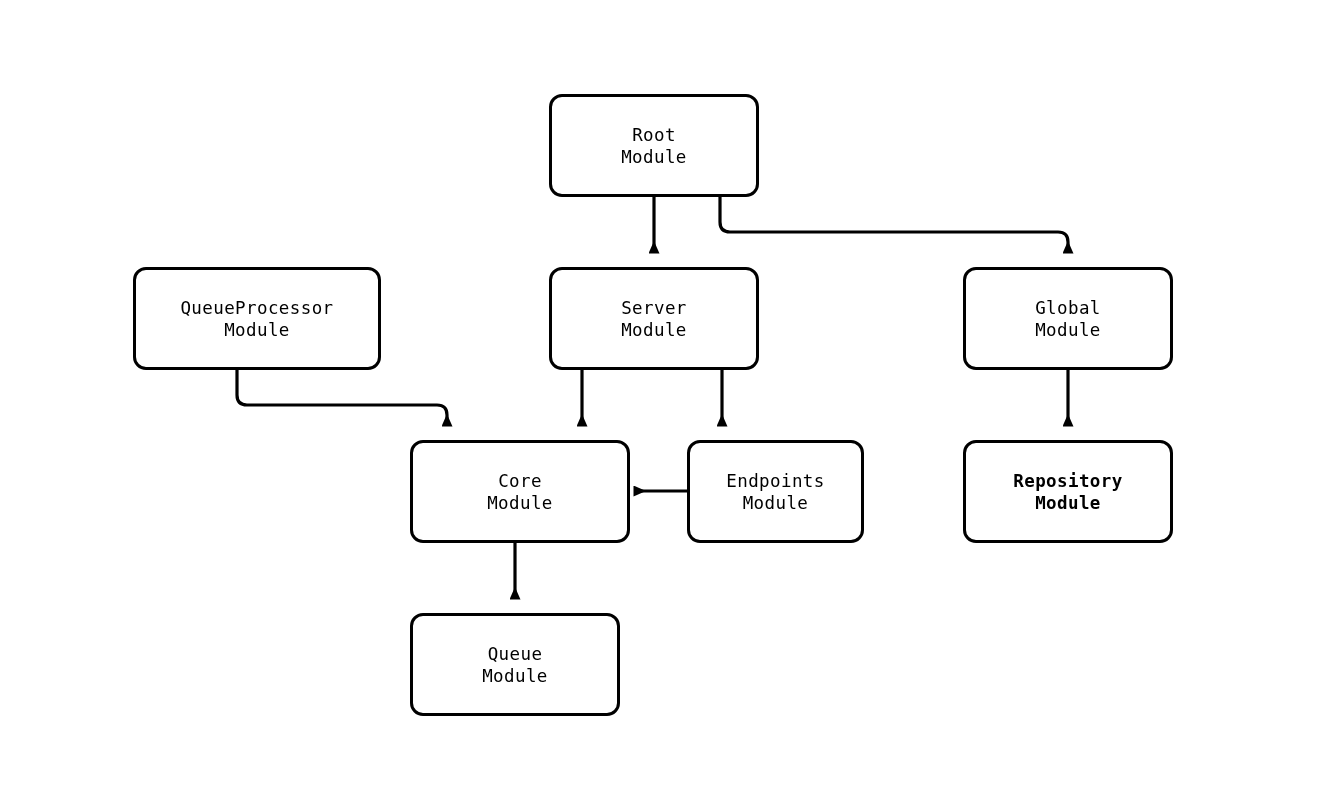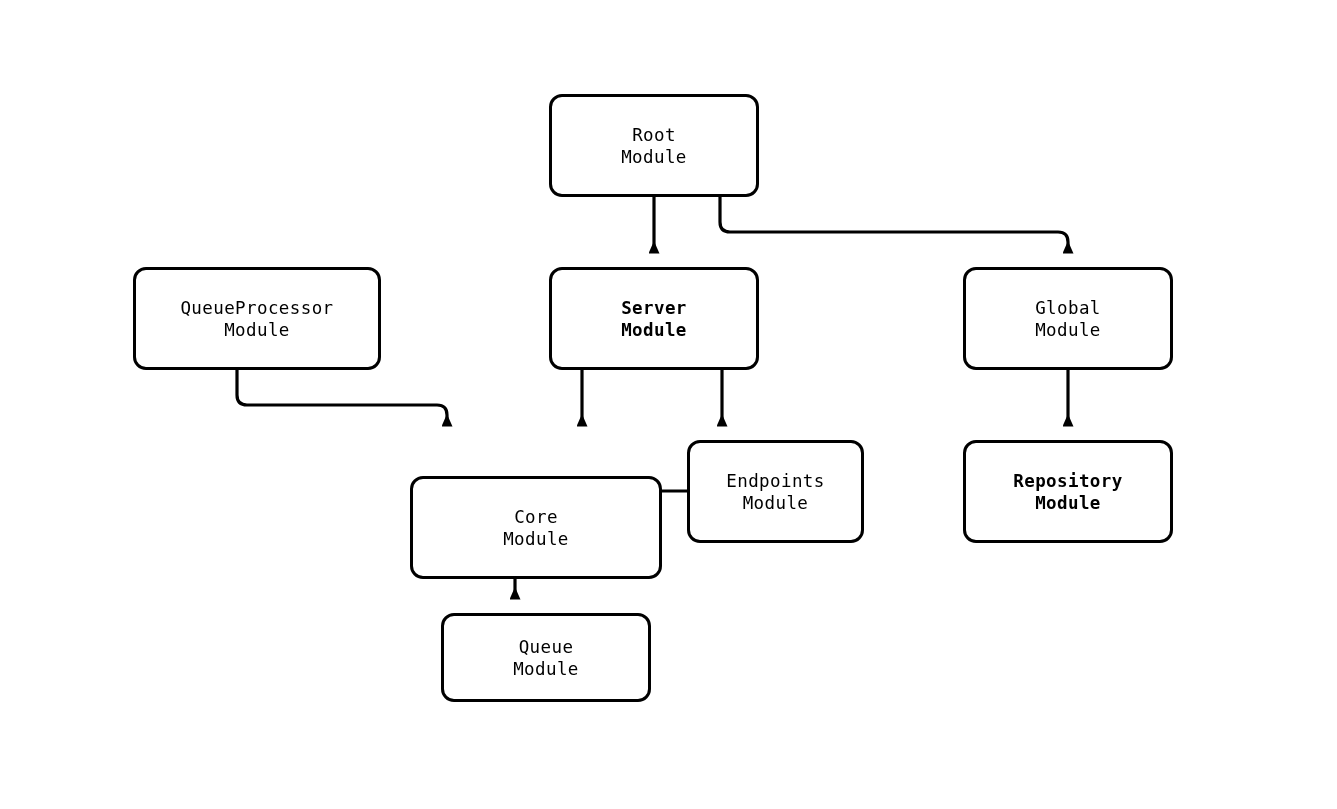--- a/index.html
+++ b/index.html
@@ -77,43 +77,43 @@
   <div class="node" style="left: 549px; top: 94px; width: 210px; height: 103px;">
     <span class="node-line">Root</span>
     <span class="node-line">Module</span>
   </div>
 
   <div class="node" style="left: 133px; top: 267px; width: 248px; height: 103px;">
     <span class="node-line">QueueProcessor</span>
     <span class="node-line">Module</span>
   </div>
 
-  <div class="node" style="left: 549px; top: 267px; width: 210px; height: 103px; font-weight: bold;">
+  <div class="node" style="left: 549px; top: 267px; width: 210px; height: 103px;">
     <span class="node-line">Server</span>
     <span class="node-line">Module</span>
   </div>
 
   <div class="node" style="left: 963px; top: 267px; width: 210px; height: 103px;">
     <span class="node-line">Global</span>
     <span class="node-line">Module</span>
   </div>
 
-  <div class="node" style="left: 410px; top: 440px; width: 252px; height: 103px; margin-top: 36px;">
+  <div class="node" style="left: 410px; top: 440px; width: 220px; height: 103px;">
     <span class="node-line">Core</span>
     <span class="node-line">Module</span>
   </div>
 
   <div class="node" style="left: 687px; top: 440px; width: 177px; height: 103px;">
     <span class="node-line">Endpoints</span>
     <span class="node-line">Module</span>
   </div>
 
   <div class="node" style="left: 963px; top: 440px; width: 210px; height: 103px; font-weight: bold;">
     <span class="node-line">Repository</span>
     <span class="node-line">Module</span>
   </div>
 
-  <div class="node" style="left: 410px; top: 613px; width: 210px; height: 89px; margin-left: 31px;">
+  <div class="node" style="left: 410px; top: 613px; width: 210px; height: 103px;">
     <span class="node-line">Queue</span>
     <span class="node-line">Module</span>
   </div>
 
 </div>
 
 </body></html>

